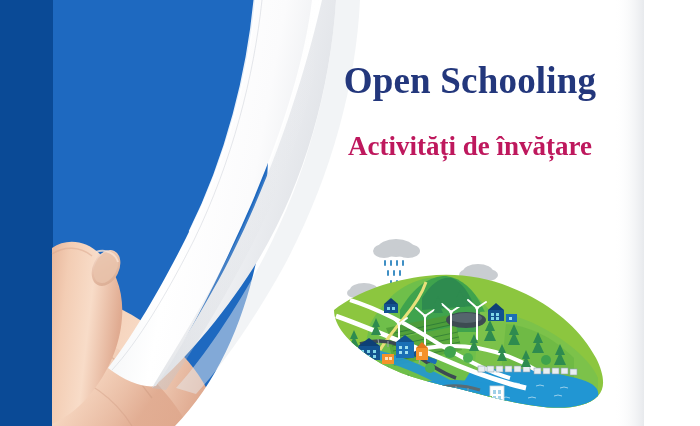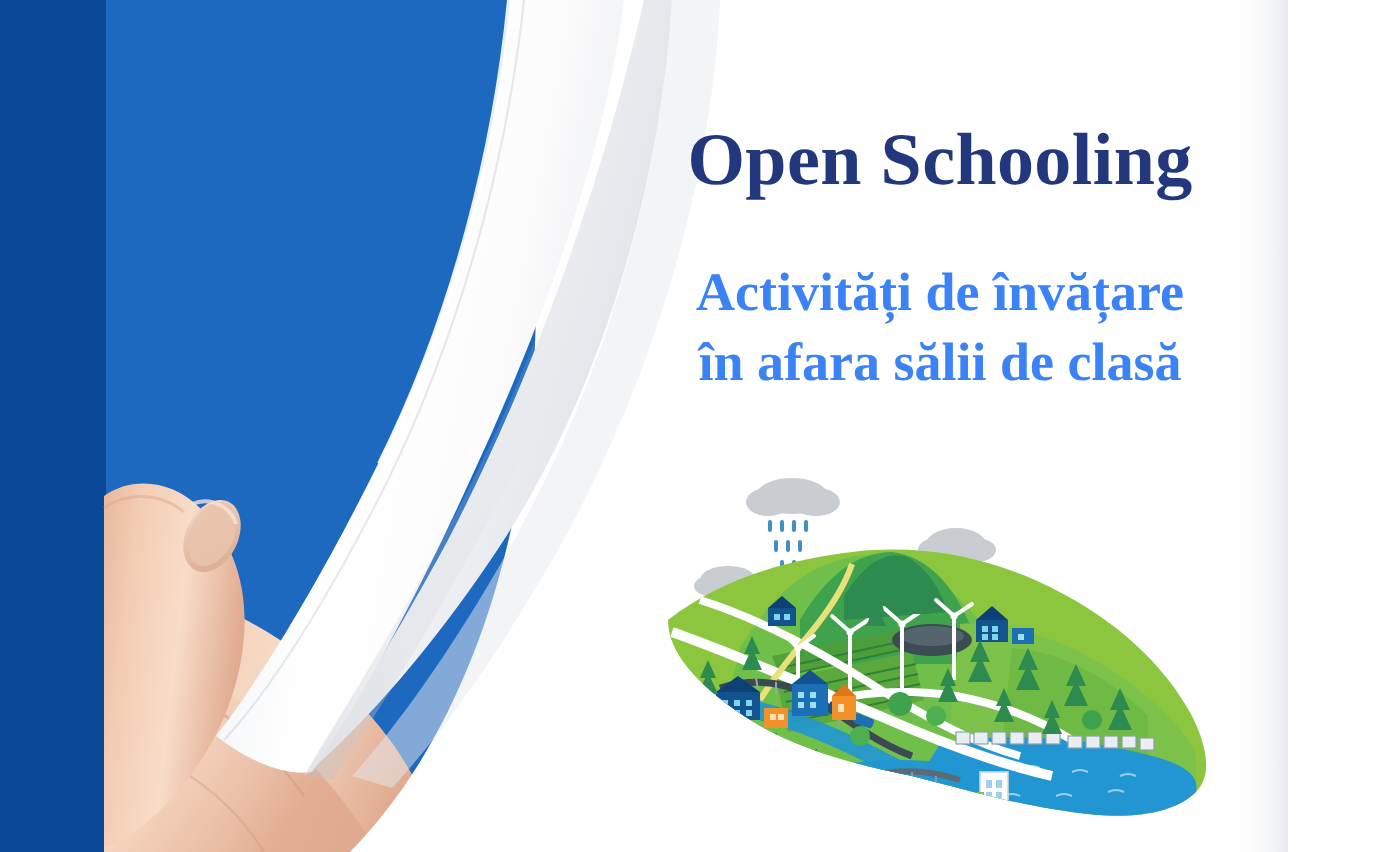--- a/index.html
+++ b/index.html
@@ -77,21 +77,21 @@
     color: #23377c;
     letter-spacing: 0.2px;
     margin: 0;
     white-space: nowrap;
   }
   .subtitle {
     font-family: "Liberation Serif", serif;
     font-weight: bold;
     font-size: 27px;
     line-height: 1.28;
-    color: #3b82f6;
+    color: #be185d;
     margin: 0;
     margin-top: 28px;
   }
   .subtitle .l1, .subtitle .l2 {
     display: block;
     white-space: nowrap;
   }
 
   
   .illustration {
@@ -204,21 +204,20 @@
     <path d="M 336 0 C 330 92, 304 186, 256 272 C 228 322, 198 364, 176 388
              L 196 394 C 222 366, 254 320, 284 266 C 330 180, 356 86, 360 0 Z" fill="#e6e9ed" opacity="0.5"></path>
 
     <rect x="614" y="0" width="32" height="426" fill="url(#rightEdgeShade)"></rect>
   </svg>
 
   <div class="text-block">
     <h1 class="title">Open Schooling</h1>
     <h2 class="subtitle">
       <span class="l1">Activități de învățare</span>
-      <span class="l2">în afara sălii de clasă</span>
     </h2>
   </div>
 
   <svg class="illustration" viewBox="0 0 285 180">
     <defs>
       <clipPath id="leafClip">
         <path d="M 4 78
                  C 30 58, 62 48, 96 44
                  C 130 40, 164 46, 196 62
                  C 228 78, 252 100, 266 126

